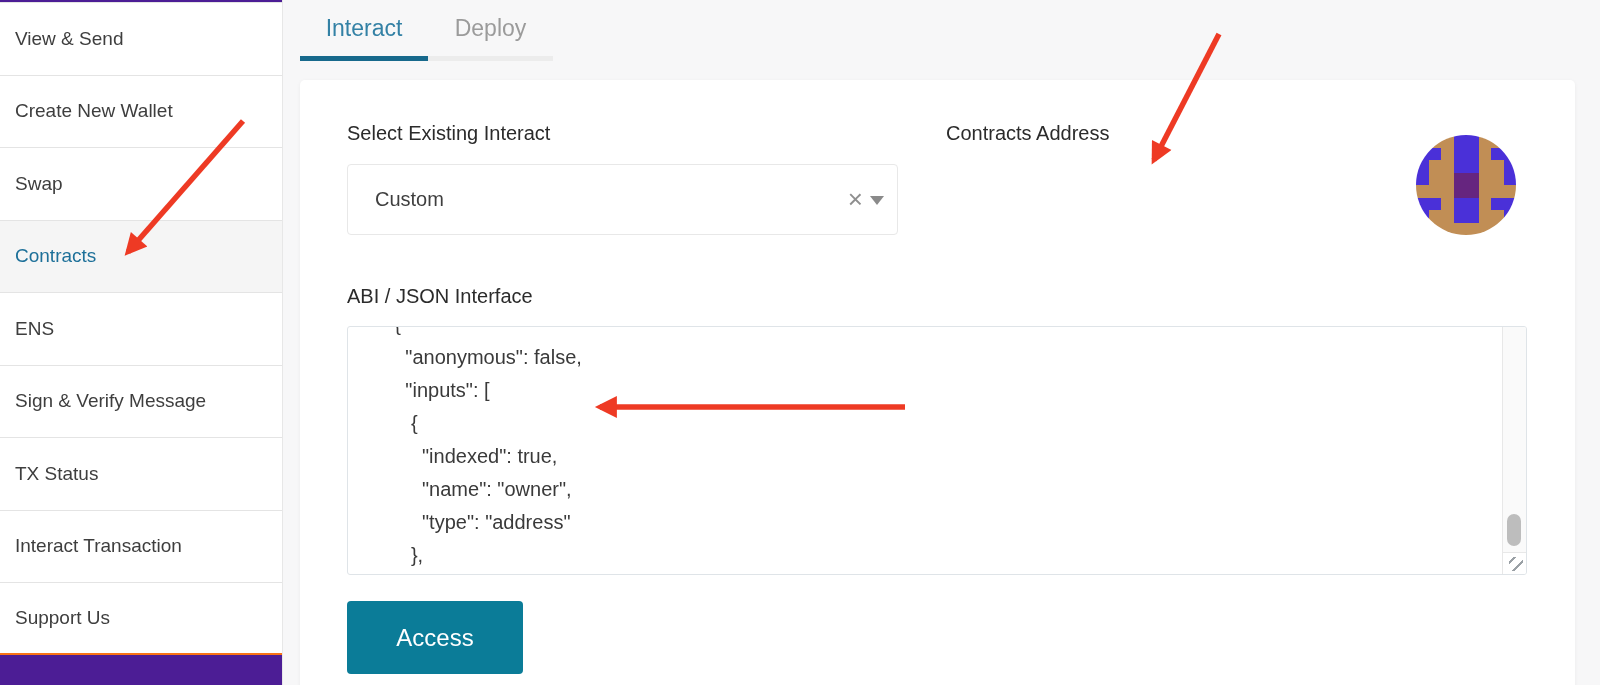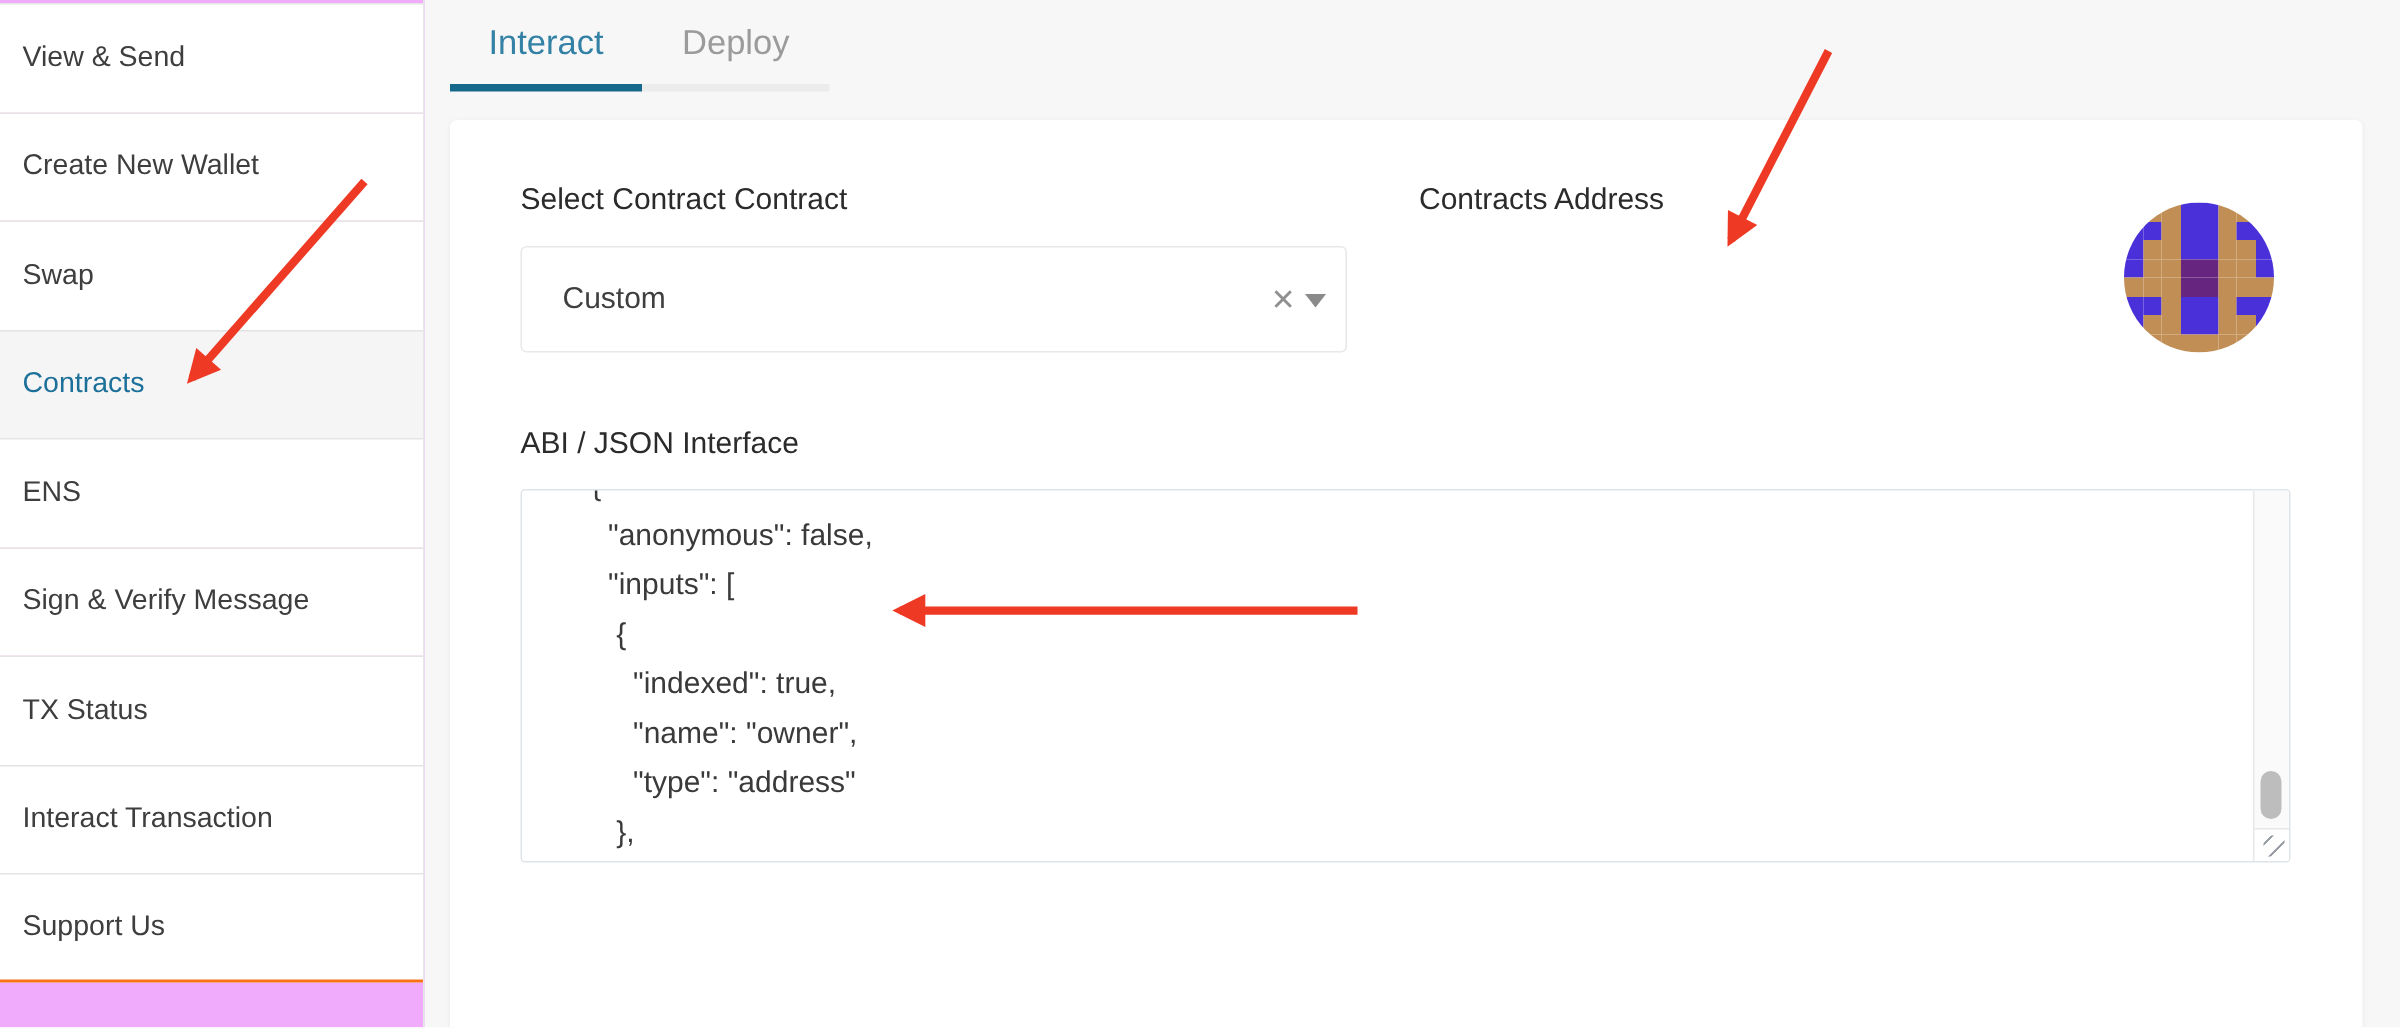--- a/index.html
+++ b/index.html
@@ -2,21 +2,21 @@
 <html style="--page-bg: #f7f7f8; --accent-underline: #17698c; --tab-active-text: #3381a5; --tab-inactive-text: #9b9b9b; --sidebar-active-text: #1d7099; --button-bg: #0b7c98; --button-text: #ffffff; --arrow-red: #ee3a24;"><head>
 <meta charset="utf-8">
 <style>
   * { margin:0; padding:0; box-sizing:border-box; }
   html,body { width:1600px; height:685px; }
   body { font-family:"Liberation Sans", sans-serif; }
 
   .screen { position:relative; width:1600px; height:685px; background:var(--page-bg,#f7f7f8); overflow:hidden; }
 
   
-  .sidebar { position:absolute; left:0; top:0; width:283px; height:685px; background:#f0abfc;
+  .sidebar { position:absolute; left:0; top:0; width:283px; height:685px; background:#4c1d95;
              border-right:1px solid #e7e7e7; padding-top:2px; }
   .side-item { height:72.5px; border-top:1px solid #e4e4e4; display:flex; align-items:center;
                padding-left:15px; font-size:19px; color:#3e3e3e; cursor:pointer; background:#fff; }
   .side-item:last-child { border-bottom:2px solid #f97316; }
   .side-item.active { background:#f5f5f5; color:var(--sidebar-active-text,#1d7099); }
 
   
   .tabs { position:absolute; left:300px; top:0; display:flex; }
   .tab { height:61px; display:flex; align-items:center; justify-content:center; font-size:23px;
          border-bottom:5px solid #ececec; color:var(--tab-inactive-text,#9b9b9b); cursor:pointer; }
@@ -111,21 +111,21 @@
     <div class="tab t0 active">
       <span>Interact</span>
     </div>
     <div class="tab t1">
       <span>Deploy</span>
     </div>
   </div>
 
   <section class="card">
 
-    <div class="field-label lbl-select">Select Contract Contract</div>
+    <div class="field-label lbl-select">Select Existing Interact</div>
 
     <div class="select-box">
       <span class="select-value">Custom</span>
       <span class="clear-x">×</span>
       <span class="caret"></span>
     </div>
 
     <div class="field-label lbl-addr">Contracts Address</div>
 
 
@@ -210,20 +210,21 @@
          "type": "address"
        },</pre>
       <div class="sb-track">
         <div class="sb-thumb"></div>
       </div>
       <div class="sb-corner">
         <div class="sb-grip"></div>
       </div>
     </div>
 
+    <button class="access-btn">Access</button>
 
   </section>
 
   <svg class="arrows" width="1600" height="685" viewBox="0 0 1600 685">
     <defs>
       <marker id="ah" viewBox="0 0 6 6" markerWidth="4.6" markerHeight="4" refX="4.6" refY="3" orient="auto" markerUnits="strokeWidth">
         <path class="head" d="M0,0 L6,3 L0,6 Z"></path>
       </marker>
     </defs>
     <line x1="243" y1="121" x2="128" y2="252" marker-end="url(#ah)"></line>

